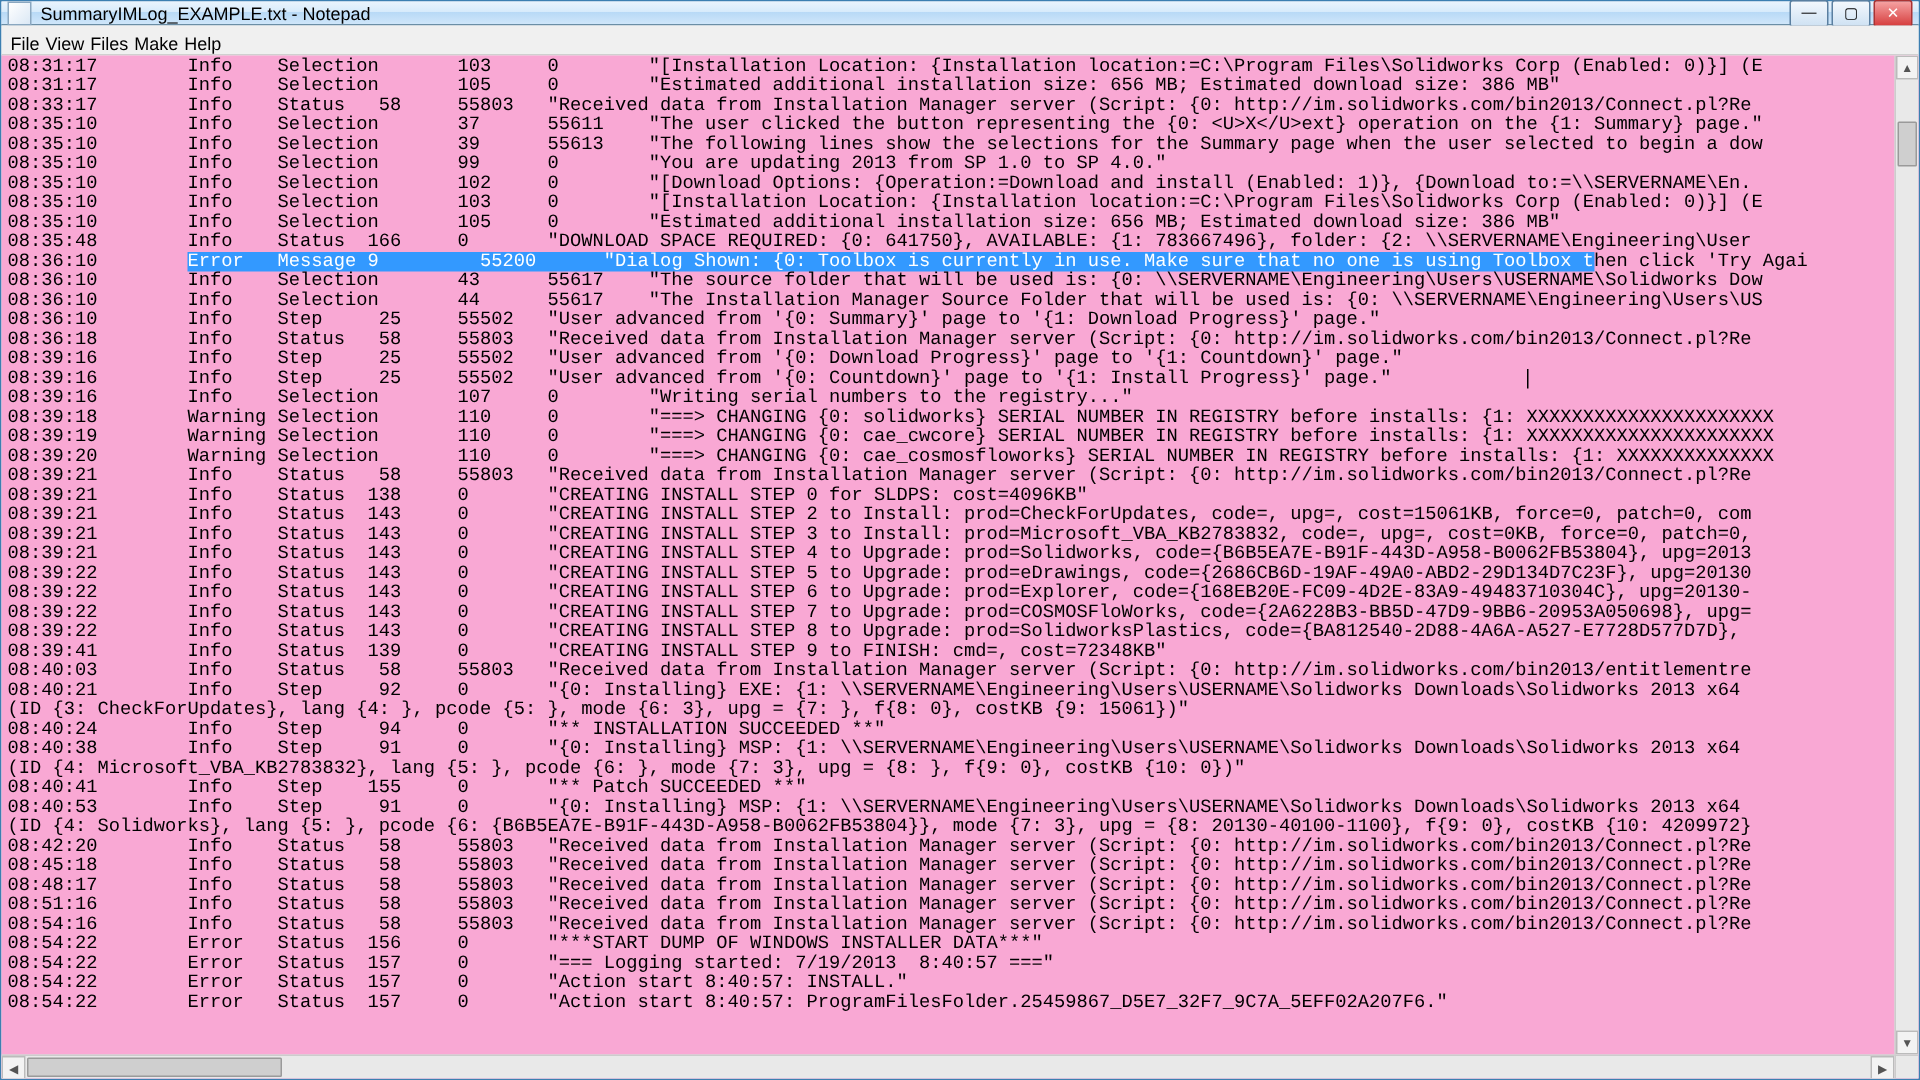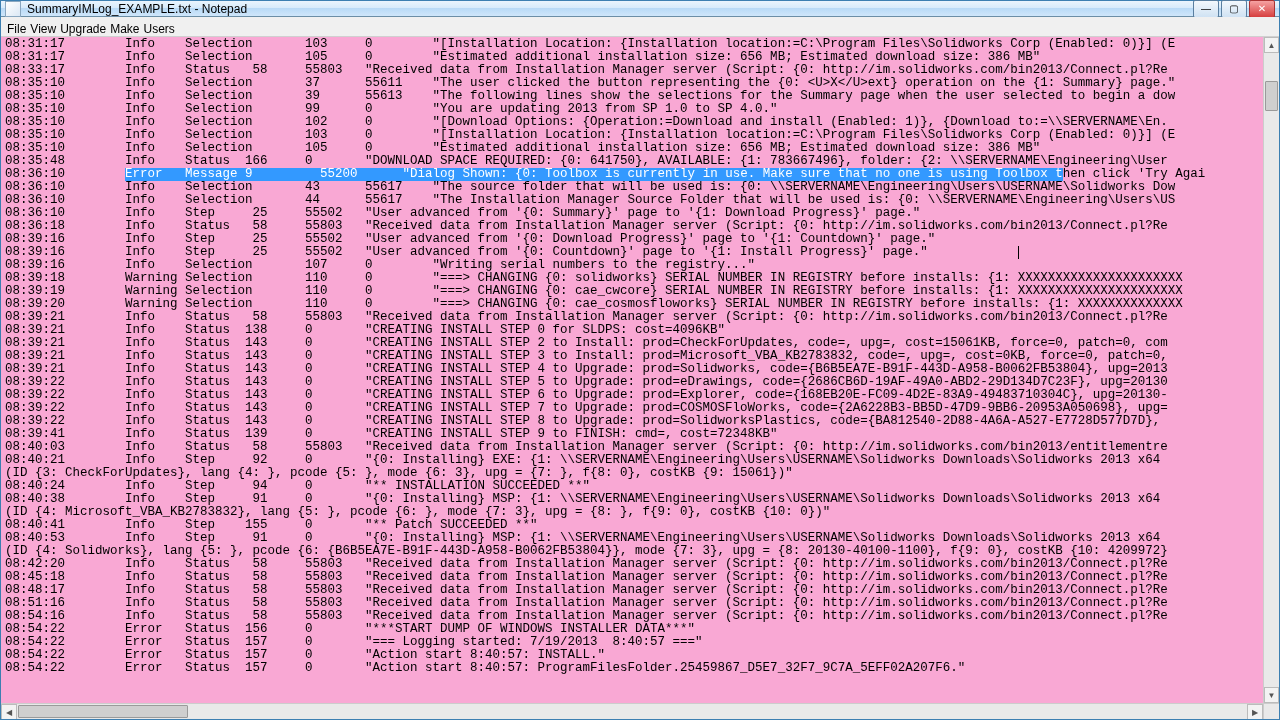--- a/index.html
+++ b/index.html
@@ -39,23 +39,23 @@
     <div class="title">SummaryIMLog_EXAMPLE.txt - Notepad</div>
     <div class="winbtns">
       <div class="winbtn">—</div>
       <div class="winbtn">▢</div>
       <div class="winbtn close">✕</div>
     </div>
   </div>
   <div class="menubar">
     <span>File</span>
     <span>View</span>
-    <span>Upgrade</span>
+    <span>Files</span>
     <span>Make</span>
-    <span>Users</span>
+    <span>Help</span>
   </div>
   <div class="content">
     <div class="textarea" id="textarea"><div class="row">08:31:17        Info    Selection       103     0        "[Installation Location: {Installation location:=C:\Program Files\Solidworks Corp (Enabled: 0)}] (E</div><div class="row">08:31:17        Info    Selection       105     0        "Estimated additional installation size: 656 MB; Estimated download size: 386 MB"</div><div class="row">08:33:17        Info    Status   58     55803   "Received data from Installation Manager server (Script: {0: http://im.solidworks.com/bin2013/Connect.pl?Re</div><div class="row">08:35:10        Info    Selection       37      55611    "The user clicked the button representing the {0: &lt;U&gt;X&lt;/U&gt;ext} operation on the {1: Summary} page."</div><div class="row">08:35:10        Info    Selection       39      55613    "The following lines show the selections for the Summary page when the user selected to begin a dow</div><div class="row">08:35:10        Info    Selection       99      0        "You are updating 2013 from SP 1.0 to SP 4.0."</div><div class="row">08:35:10        Info    Selection       102     0        "[Download Options: {Operation:=Download and install (Enabled: 1)}, {Download to:=\\SERVERNAME\En.</div><div class="row">08:35:10        Info    Selection       103     0        "[Installation Location: {Installation location:=C:\Program Files\Solidworks Corp (Enabled: 0)}] (E</div><div class="row">08:35:10        Info    Selection       105     0        "Estimated additional installation size: 656 MB; Estimated download size: 386 MB"</div><div class="row">08:35:48        Info    Status  166     0       "DOWNLOAD SPACE REQUIRED: {0: 641750}, AVAILABLE: {1: 783667496}, folder: {2: \\SERVERNAME\Engineering\User</div><div class="row">08:36:10        <span class="row sel">Error   Message 9         55200      "Dialog Shown: {0: Toolbox is currently in use. Make sure that no one is using Toolbox t</span><span>hen click 'Try Agai</span></div><div class="row">08:36:10        Info    Selection       43      55617    "The source folder that will be used is: {0: \\SERVERNAME\Engineering\Users\USERNAME\Solidworks Dow</div><div class="row">08:36:10        Info    Selection       44      55617    "The Installation Manager Source Folder that will be used is: {0: \\SERVERNAME\Engineering\Users\US</div><div class="row">08:36:10        Info    Step     25     55502   "User advanced from '{0: Summary}' page to '{1: Download Progress}' page."</div><div class="row">08:36:18        Info    Status   58     55803   "Received data from Installation Manager server (Script: {0: http://im.solidworks.com/bin2013/Connect.pl?Re</div><div class="row">08:39:16        Info    Step     25     55502   "User advanced from '{0: Download Progress}' page to '{1: Countdown}' page."</div><div class="row">08:39:16        Info    Step     25     55502   "User advanced from '{0: Countdown}' page to '{1: Install Progress}' page."<span>            </span><span class="caret"></span></div><div class="row">08:39:16        Info    Selection       107     0        "Writing serial numbers to the registry..."</div><div class="row">08:39:18        Warning Selection       110     0        "===&gt; CHANGING {0: solidworks} SERIAL NUMBER IN REGISTRY before installs: {1: XXXXXXXXXXXXXXXXXXXXXX</div><div class="row">08:39:19        Warning Selection       110     0        "===&gt; CHANGING {0: cae_cwcore} SERIAL NUMBER IN REGISTRY before installs: {1: XXXXXXXXXXXXXXXXXXXXXX</div><div class="row">08:39:20        Warning Selection       110     0        "===&gt; CHANGING {0: cae_cosmosfloworks} SERIAL NUMBER IN REGISTRY before installs: {1: XXXXXXXXXXXXXX</div><div class="row">08:39:21        Info    Status   58     55803   "Received data from Installation Manager server (Script: {0: http://im.solidworks.com/bin2013/Connect.pl?Re</div><div class="row">08:39:21        Info    Status  138     0       "CREATING INSTALL STEP 0 for SLDPS: cost=4096KB"</div><div class="row">08:39:21        Info    Status  143     0       "CREATING INSTALL STEP 2 to Install: prod=CheckForUpdates, code=, upg=, cost=15061KB, force=0, patch=0, com</div><div class="row">08:39:21        Info    Status  143     0       "CREATING INSTALL STEP 3 to Install: prod=Microsoft_VBA_KB2783832, code=, upg=, cost=0KB, force=0, patch=0,</div><div class="row">08:39:21        Info    Status  143     0       "CREATING INSTALL STEP 4 to Upgrade: prod=Solidworks, code={B6B5EA7E-B91F-443D-A958-B0062FB53804}, upg=2013</div><div class="row">08:39:22        Info    Status  143     0       "CREATING INSTALL STEP 5 to Upgrade: prod=eDrawings, code={2686CB6D-19AF-49A0-ABD2-29D134D7C23F}, upg=20130</div><div class="row">08:39:22        Info    Status  143     0       "CREATING INSTALL STEP 6 to Upgrade: prod=Explorer, code={168EB20E-FC09-4D2E-83A9-49483710304C}, upg=20130-</div><div class="row">08:39:22        Info    Status  143     0       "CREATING INSTALL STEP 7 to Upgrade: prod=COSMOSFloWorks, code={2A6228B3-BB5D-47D9-9BB6-20953A050698}, upg=</div><div class="row">08:39:22        Info    Status  143     0       "CREATING INSTALL STEP 8 to Upgrade: prod=SolidworksPlastics, code={BA812540-2D88-4A6A-A527-E7728D577D7D},</div><div class="row">08:39:41        Info    Status  139     0       "CREATING INSTALL STEP 9 to FINISH: cmd=, cost=72348KB"</div><div class="row">08:40:03        Info    Status   58     55803   "Received data from Installation Manager server (Script: {0: http://im.solidworks.com/bin2013/entitlementre</div><div class="row">08:40:21        Info    Step     92     0       "{0: Installing} EXE: {1: \\SERVERNAME\Engineering\Users\USERNAME\Solidworks Downloads\Solidworks 2013 x64</div><div class="row">(ID {3: CheckForUpdates}, lang {4: }, pcode {5: }, mode {6: 3}, upg = {7: }, f{8: 0}, costKB {9: 15061})"</div><div class="row">08:40:24        Info    Step     94     0       "** INSTALLATION SUCCEEDED **"</div><div class="row">08:40:38        Info    Step     91     0       "{0: Installing} MSP: {1: \\SERVERNAME\Engineering\Users\USERNAME\Solidworks Downloads\Solidworks 2013 x64</div><div class="row">(ID {4: Microsoft_VBA_KB2783832}, lang {5: }, pcode {6: }, mode {7: 3}, upg = {8: }, f{9: 0}, costKB {10: 0})"</div><div class="row">08:40:41        Info    Step    155     0       "** Patch SUCCEEDED **"</div><div class="row">08:40:53        Info    Step     91     0       "{0: Installing} MSP: {1: \\SERVERNAME\Engineering\Users\USERNAME\Solidworks Downloads\Solidworks 2013 x64</div><div class="row">(ID {4: Solidworks}, lang {5: }, pcode {6: {B6B5EA7E-B91F-443D-A958-B0062FB53804}}, mode {7: 3}, upg = {8: 20130-40100-1100}, f{9: 0}, costKB {10: 4209972}</div><div class="row">08:42:20        Info    Status   58     55803   "Received data from Installation Manager server (Script: {0: http://im.solidworks.com/bin2013/Connect.pl?Re</div><div class="row">08:45:18        Info    Status   58     55803   "Received data from Installation Manager server (Script: {0: http://im.solidworks.com/bin2013/Connect.pl?Re</div><div class="row">08:48:17        Info    Status   58     55803   "Received data from Installation Manager server (Script: {0: http://im.solidworks.com/bin2013/Connect.pl?Re</div><div class="row">08:51:16        Info    Status   58     55803   "Received data from Installation Manager server (Script: {0: http://im.solidworks.com/bin2013/Connect.pl?Re</div><div class="row">08:54:16        Info    Status   58     55803   "Received data from Installation Manager server (Script: {0: http://im.solidworks.com/bin2013/Connect.pl?Re</div><div class="row">08:54:22        Error   Status  156     0       "***START DUMP OF WINDOWS INSTALLER DATA***"</div><div class="row">08:54:22        Error   Status  157     0       "=== Logging started: 7/19/2013  8:40:57 ==="</div><div class="row">08:54:22        Error   Status  157     0       "Action start 8:40:57: INSTALL."</div><div class="row">08:54:22        Error   Status  157     0       "Action start 8:40:57: ProgramFilesFolder.25459867_D5E7_32F7_9C7A_5EFF02A207F6."</div></div>
     <div class="vscroll">
       <div class="arrow">▲</div>
       <div class="track">
         <div class="thumb"></div>
       </div>
       <div class="arrow down">▼</div>
     </div>

